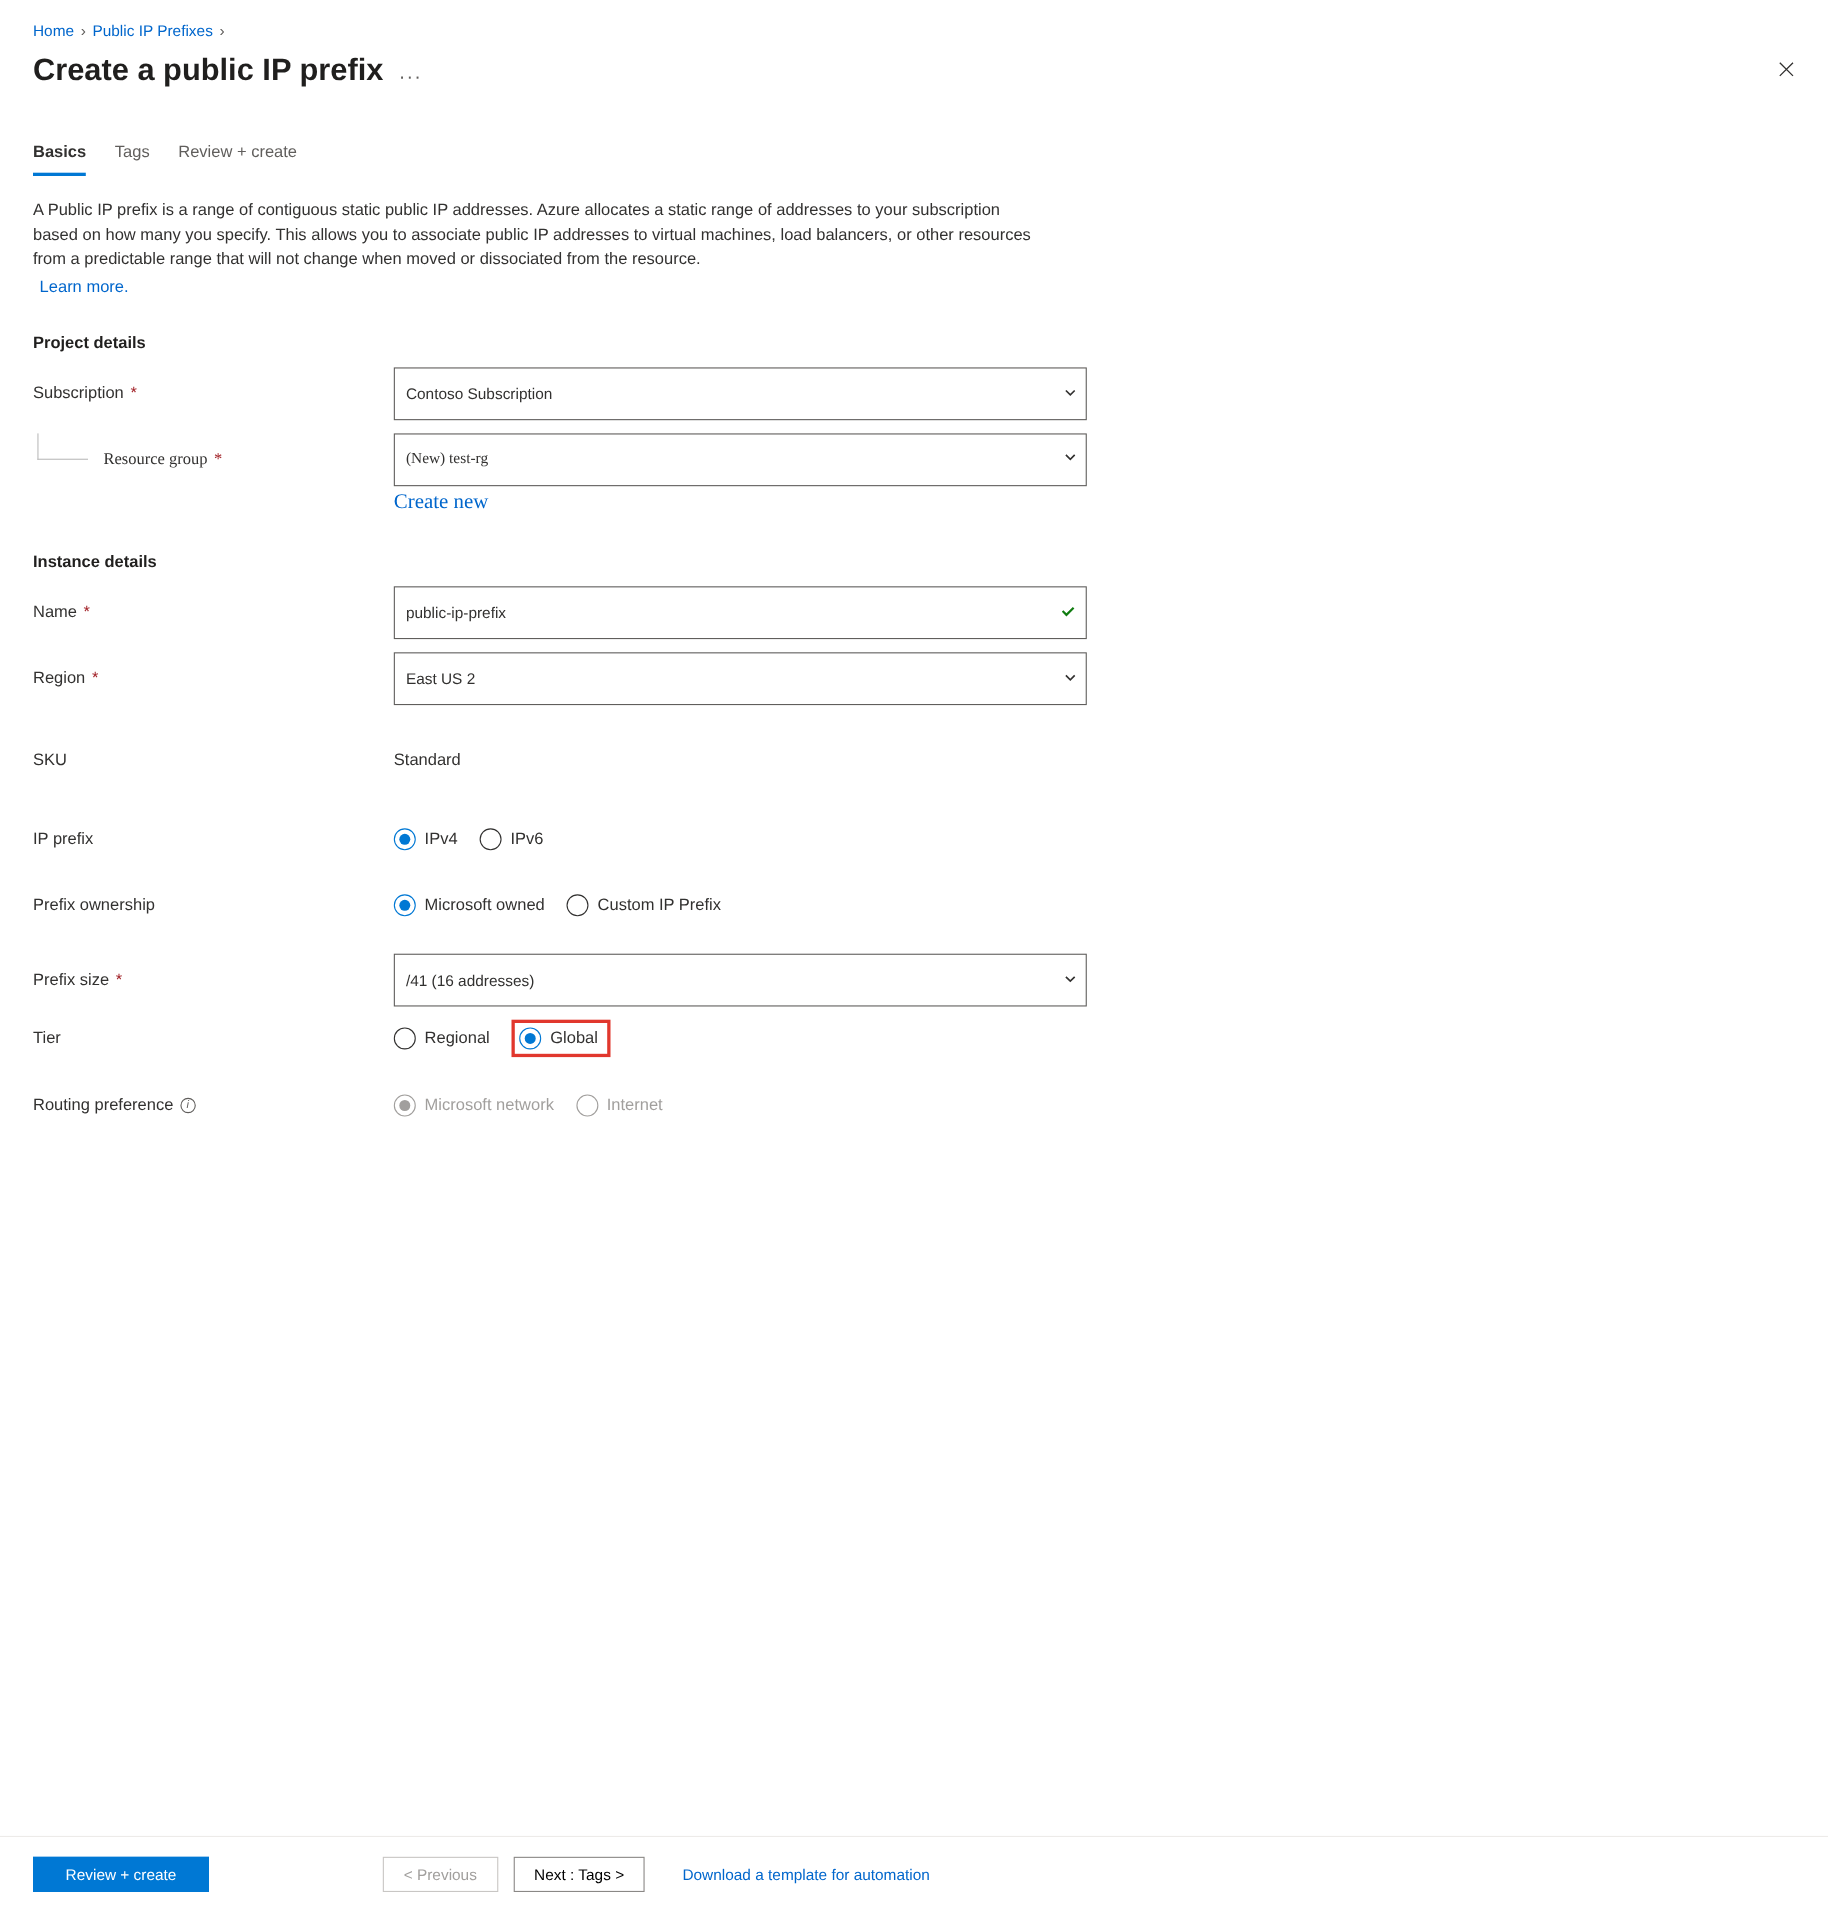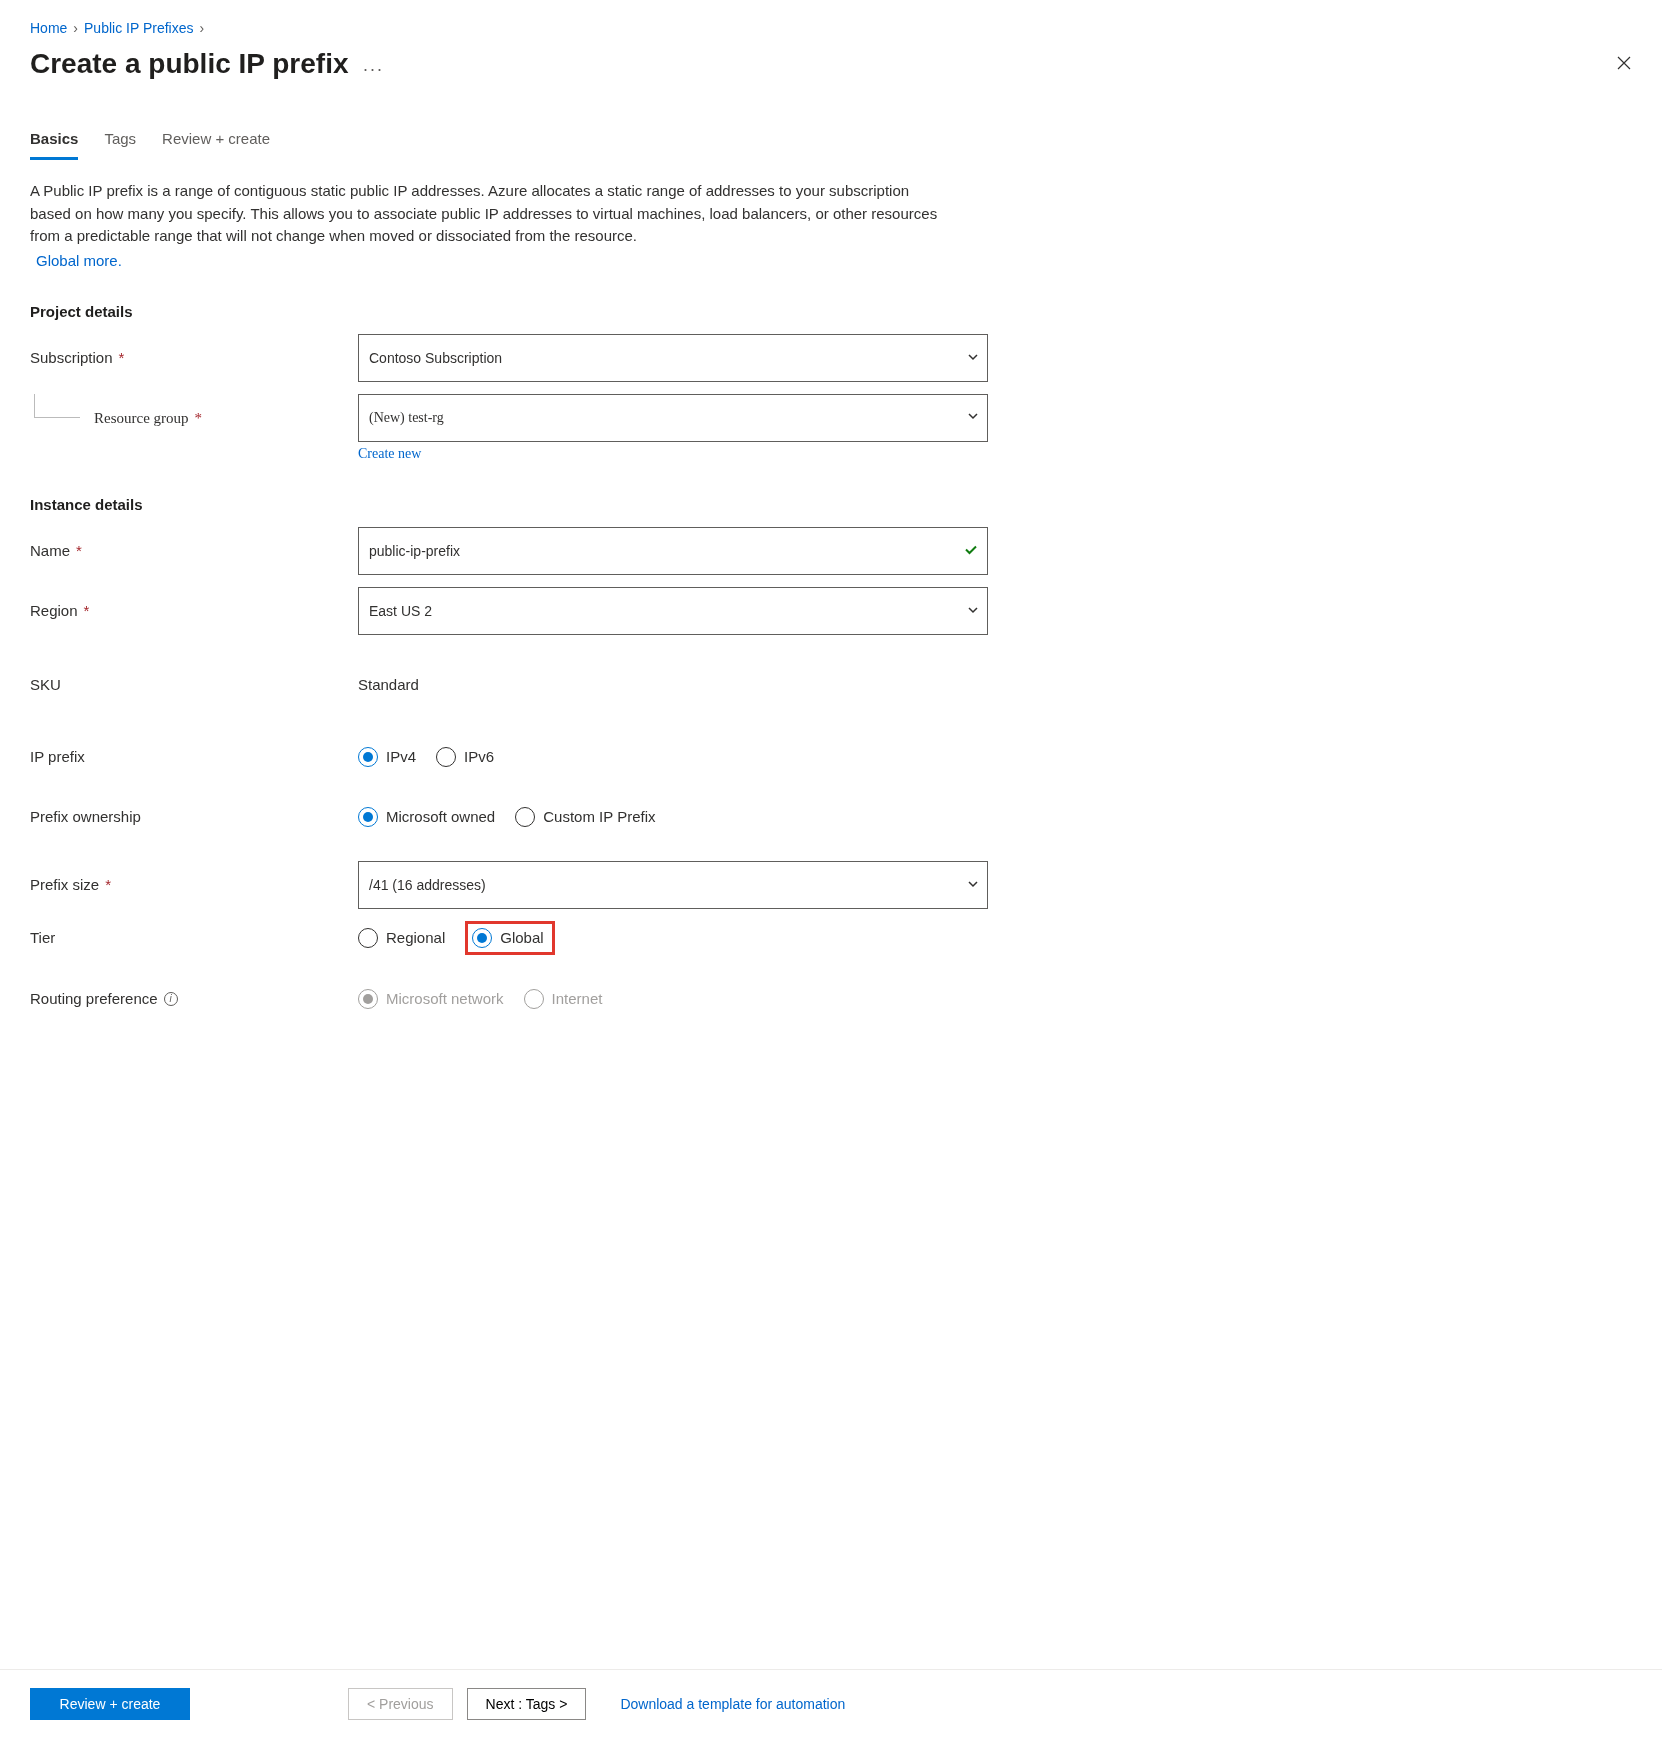--- a/index.html
+++ b/index.html
@@ -41,21 +41,21 @@
   padding: 0 30px 0 10px;
   font-size: 14px;
   background: #fff;
   position: relative;
   display: flex;
   align-items: center;
   cursor: pointer;
 }
 .select .chev { position: absolute; right: 8px; top: 50%; transform: translateY(-50%); }
 .chev svg { width: 12px; height: 12px; stroke: #323130; stroke-width: 1.5; fill: none;}
-.create-link { color: #0066cc; text-decoration: none; font-size: 14px; display: inline-block; margin-top: 4px;}
+.create-link { color: #0066cc; text-decoration: none; font-size: 19px; display: inline-block; margin-top: 4px;}
 .input-valid .check { position: absolute; right: 8px; top: 50%; transform: translateY(-50%); }
 .check svg { width: 16px; height: 16px; stroke: #107c10; stroke-width: 2; fill: none;}
 .static-val { font-size: 15px; }
 .radio-group { display: flex; align-items: center; gap: 20px; }
 .radio-item { display: flex; align-items: center; gap: 8px; cursor: pointer; font-size: 15px;}
 .radio-item.disabled { color: #a19f9d; cursor: default;}
 .radio { width: 20px; height: 20px; border-radius: 50%; border: 1px solid #323130; display: flex; align-items: center; justify-content: center; flex-shrink:0;}
 .radio.checked { border-color: #0078d4; }
 .radio.checked::after { content: ""; width: 10px; height: 10px; border-radius: 50%; background: #0078d4; }
 .radio.disabled { border-color: #a19f9d; }
@@ -101,21 +101,21 @@
     </span>
   </div>
 
   <div class="tabs">
     <div class="tab active">Basics</div>
     <div class="tab">Tags</div>
     <div class="tab">Review + create</div>
   </div>
 
   <p class="intro">A Public IP prefix is a range of contiguous static public IP addresses. Azure allocates a static range of addresses to your subscription based on how many you specify. This allows you to associate public IP addresses to virtual machines, load balancers, or other resources from a predictable range that will not change when moved or dissociated from the resource.</p>
-  <a href="#" class="learn">Global more.</a>
+  <a href="#" class="learn">Learn more.</a>
 
   <div class="section-title">Project details</div>
 
   <div class="form-row">
     <div class="label-col">
       <span>Subscription</span>
       <span class="req">*</span>
     </div>
     <div class="field-col">
       <div class="select">

